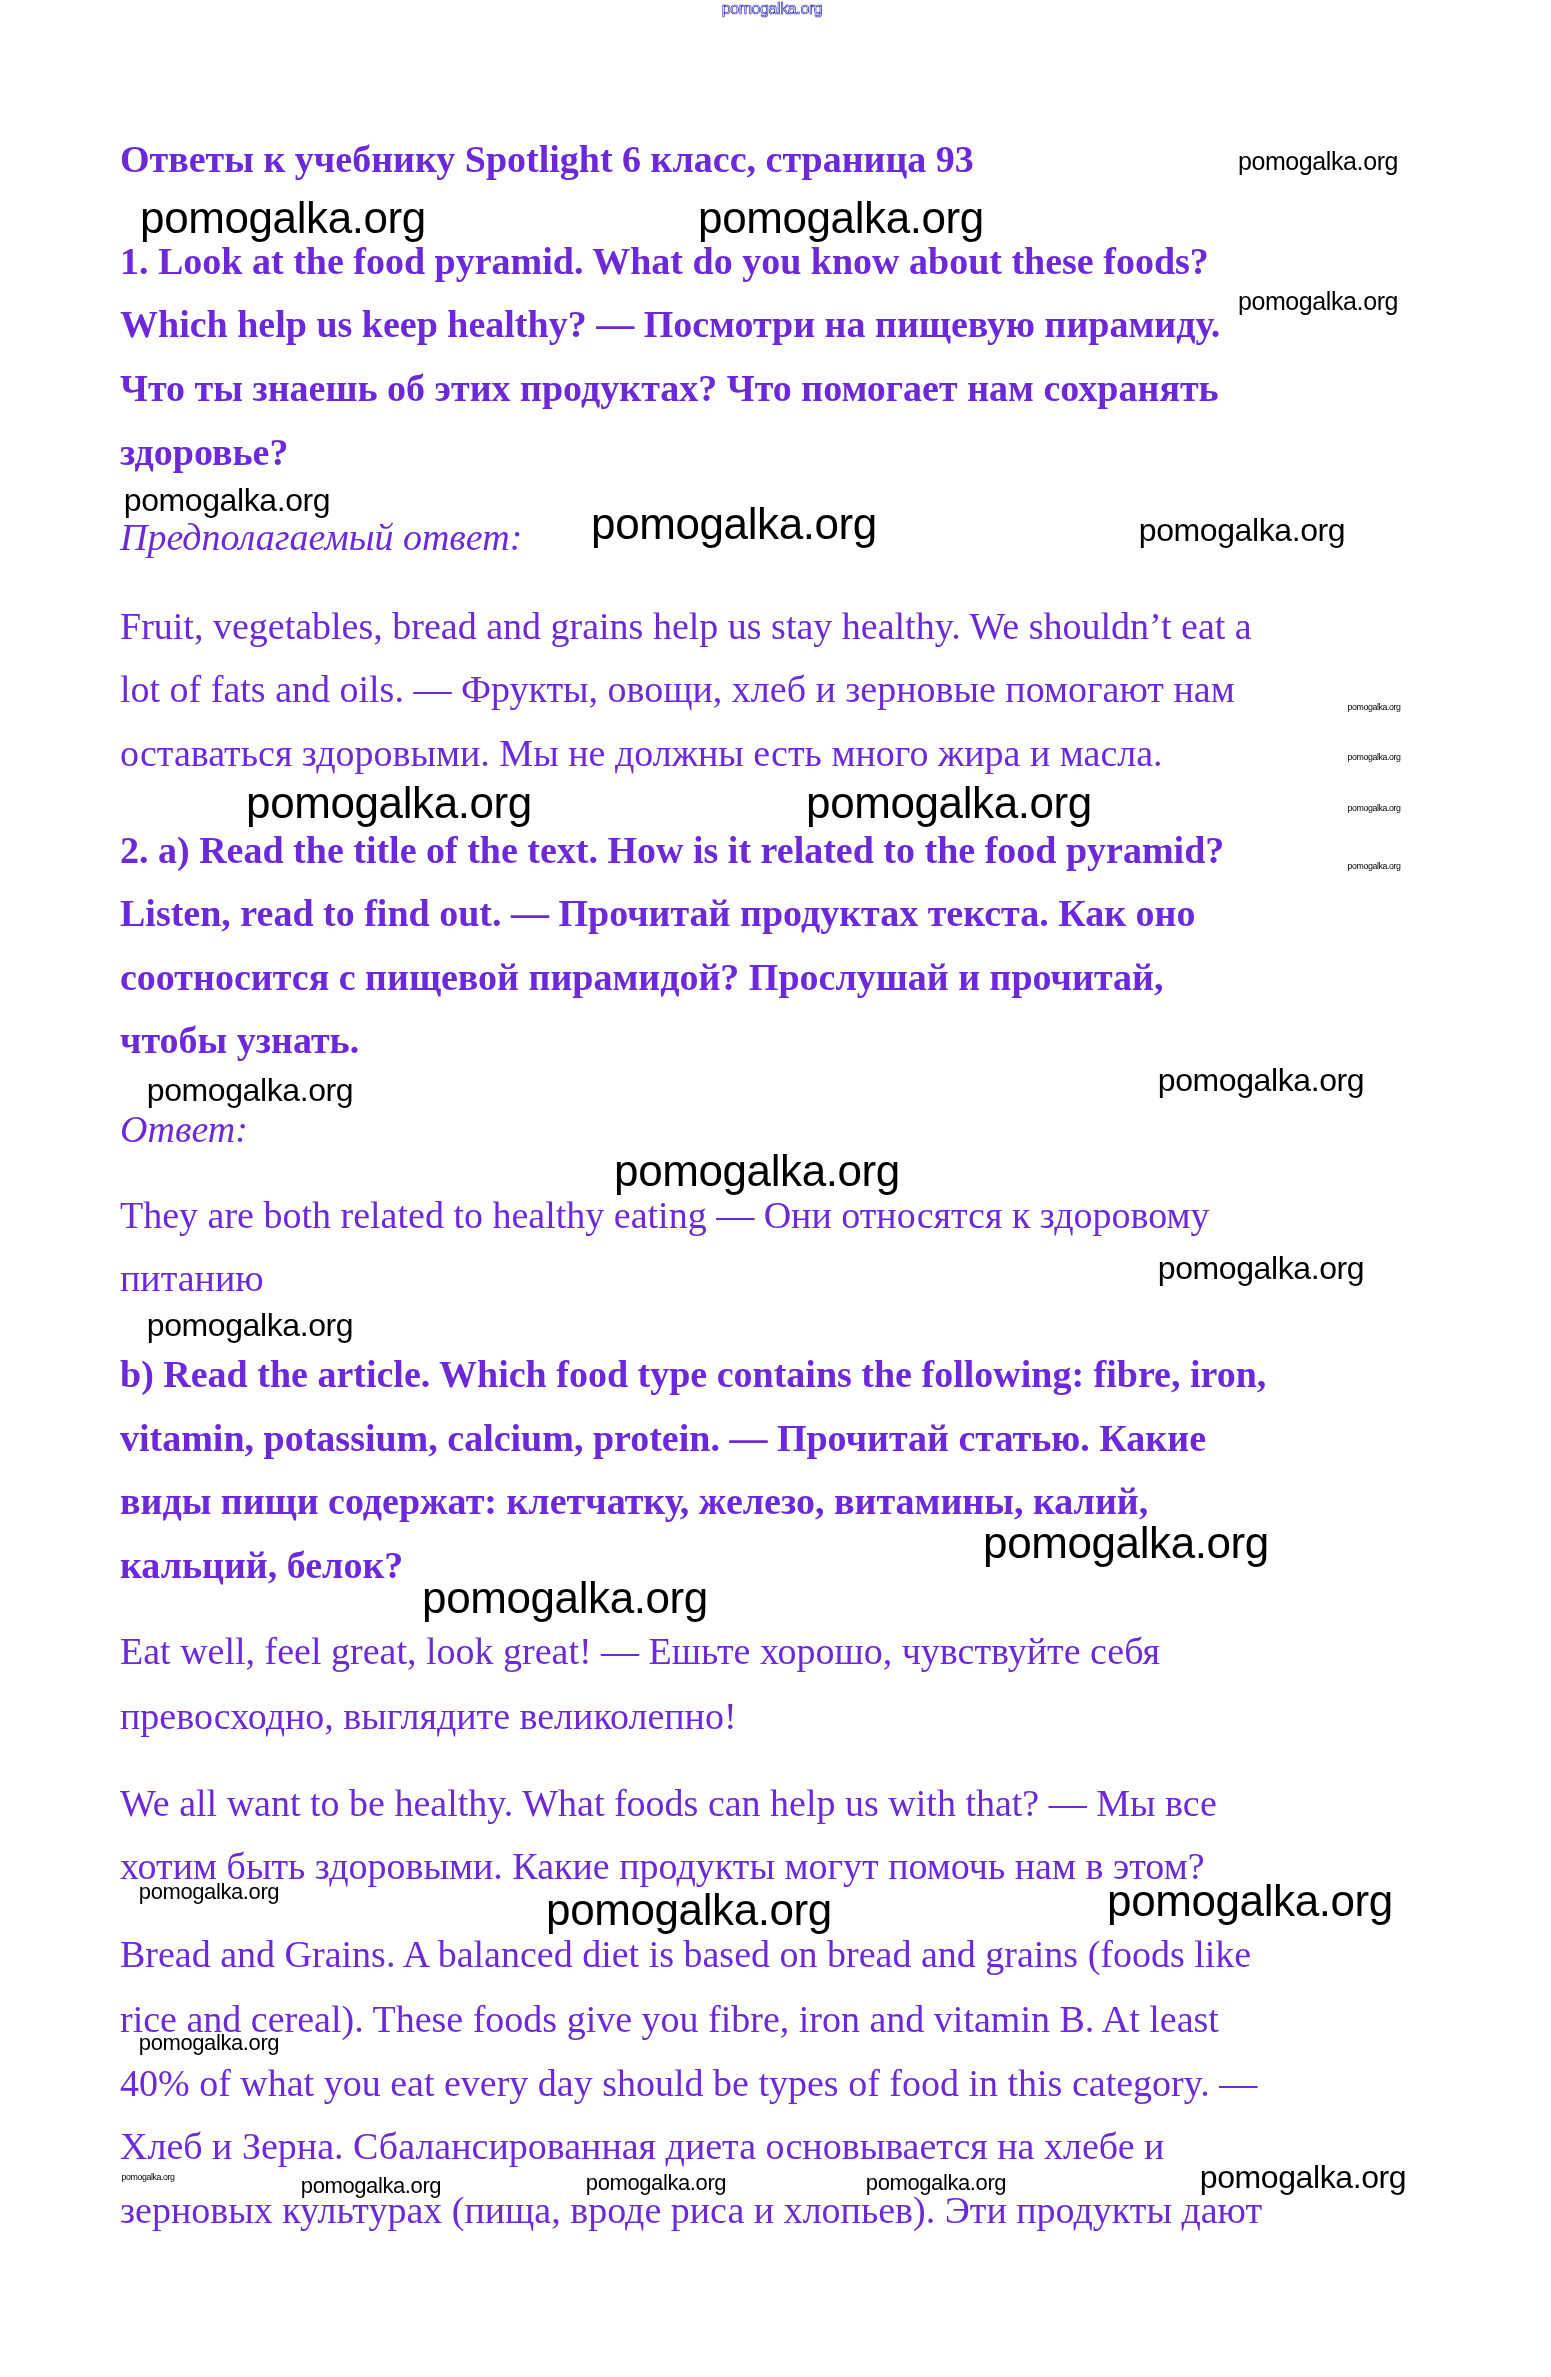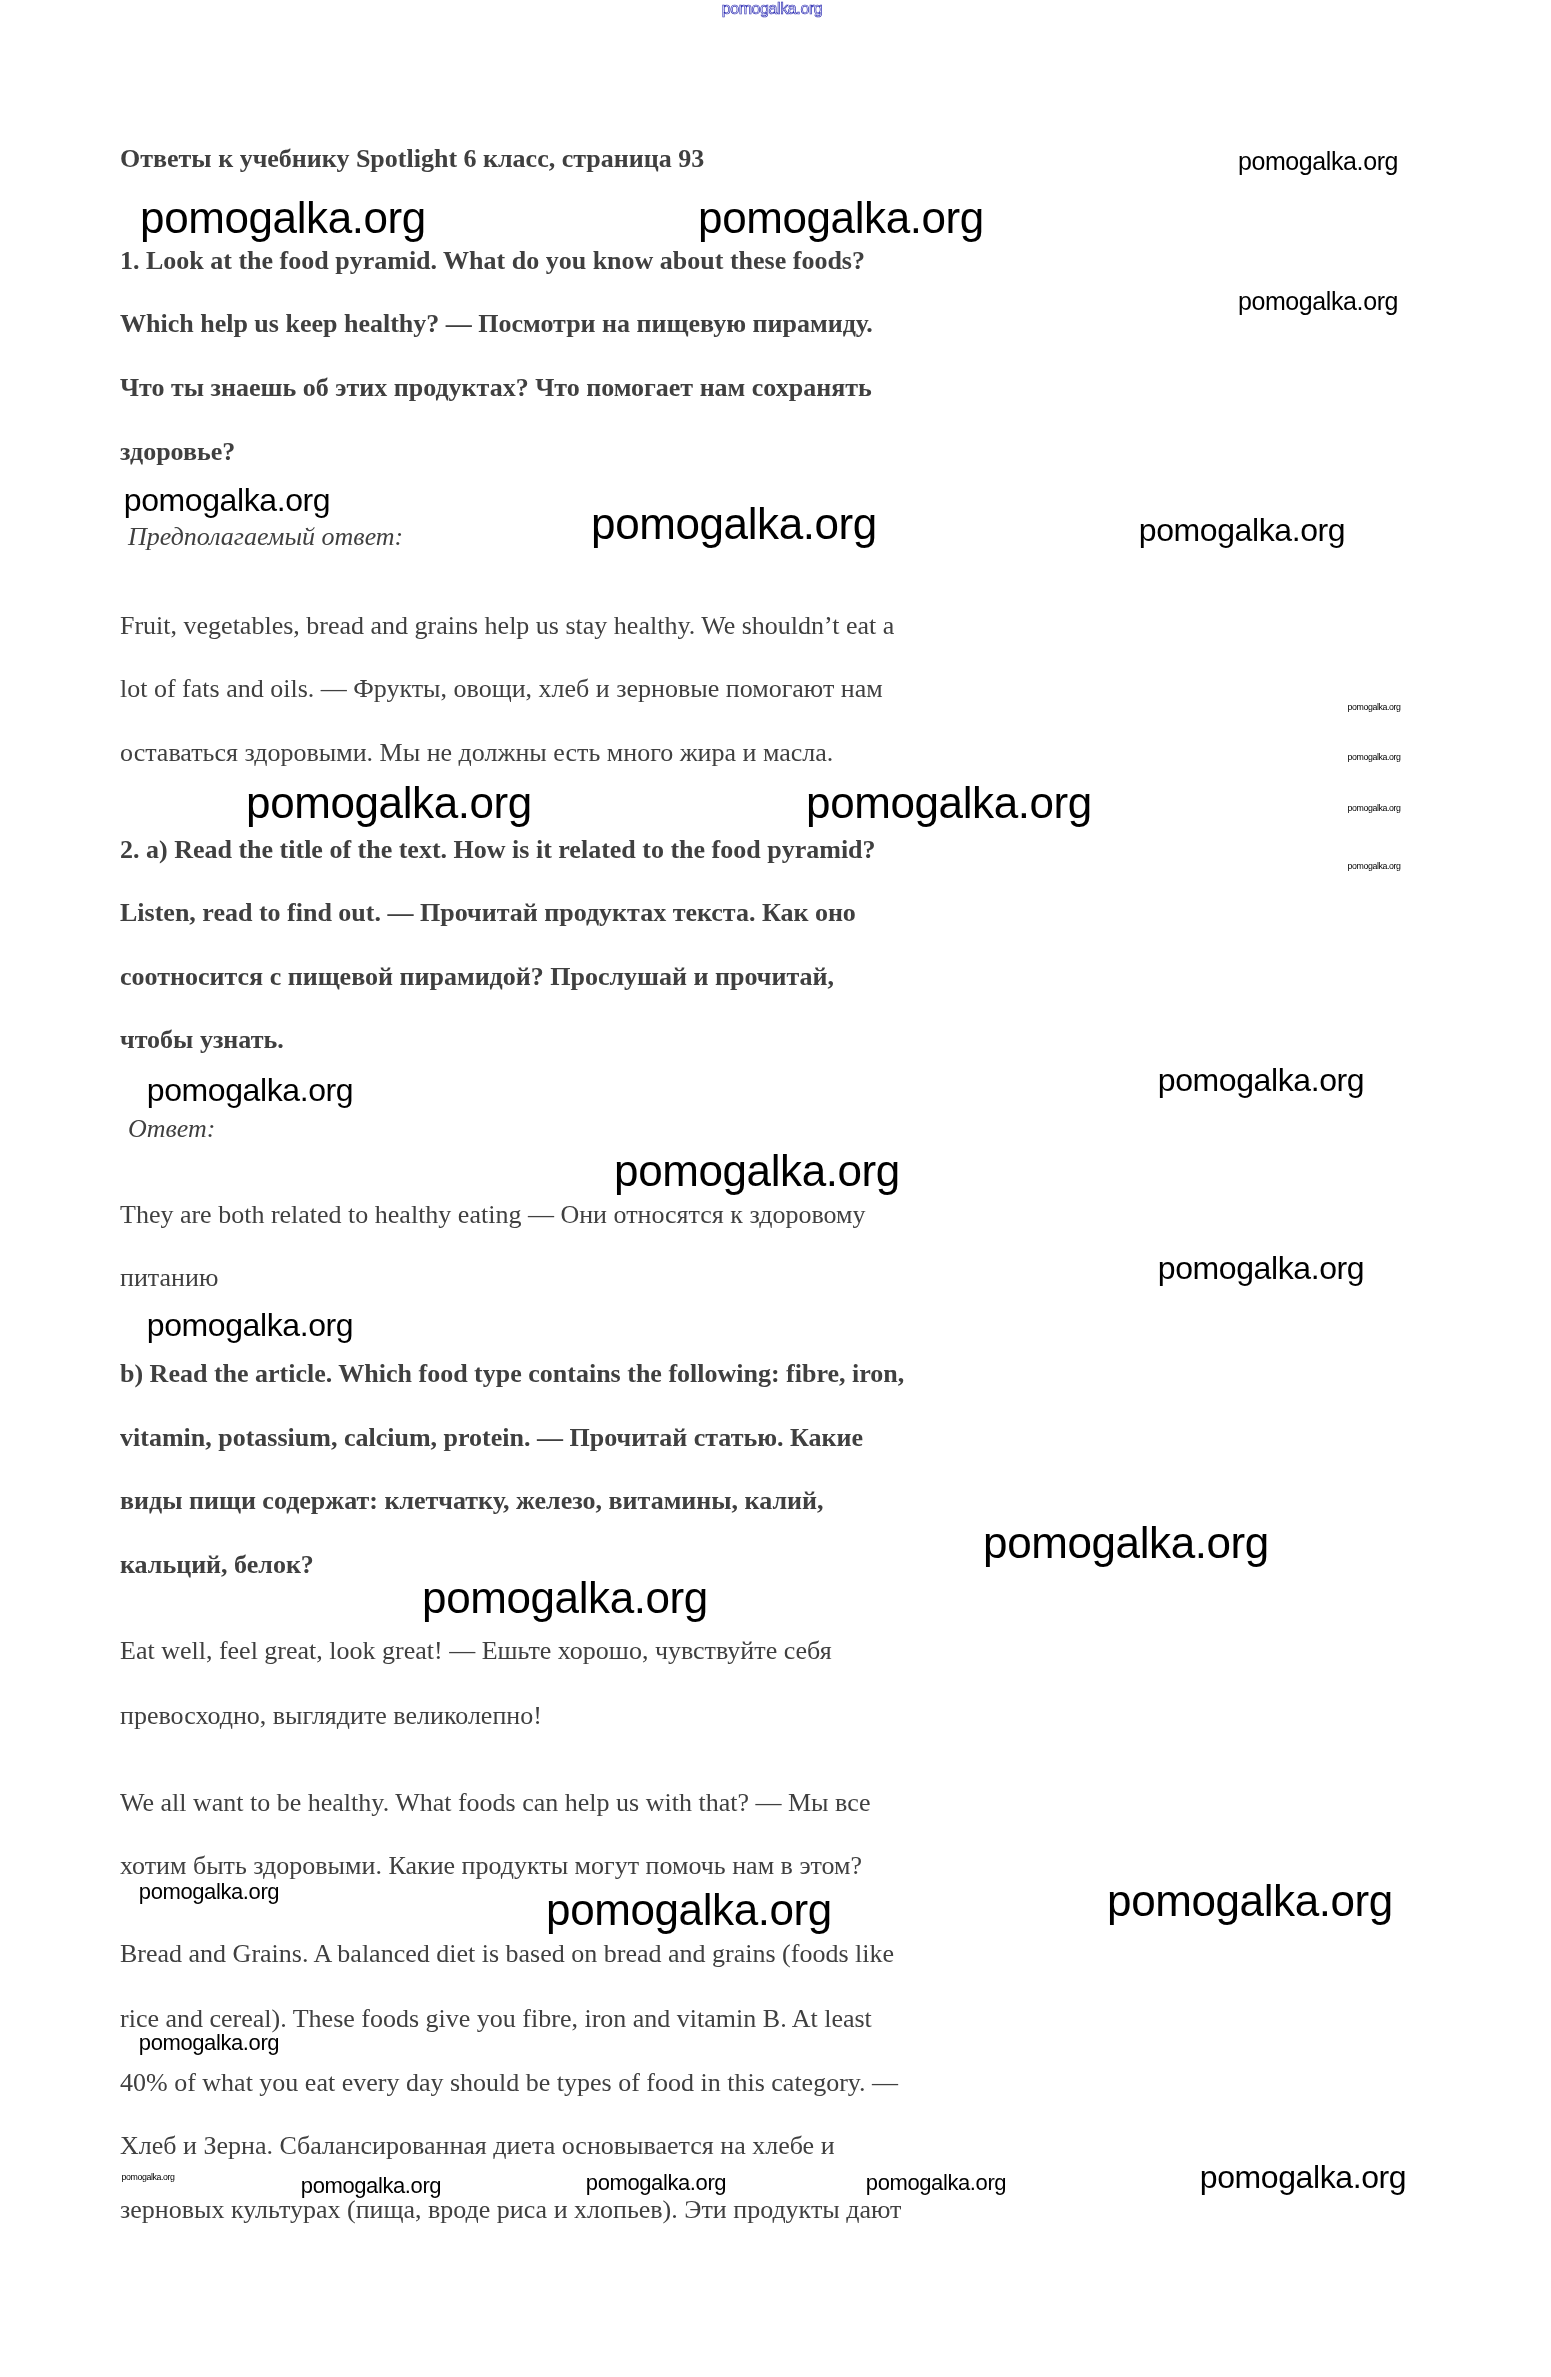--- a/index.html
+++ b/index.html
@@ -2,27 +2,27 @@
 <html style="font-size:11.7px"><head>
   <meta charset="utf-8">
   <style>
     html, body { margin: 0; padding: 0; background: #ffffff; }
     body { width: 1551px; height: 2377px; position: relative; overflow: hidden; }
     .line {
       position: absolute;
       left: 120px;
       white-space: nowrap;
       font-family: "Liberation Serif", "DejaVu Serif", serif;
-      font-size: 26px;
+      font-size: 38px;
       line-height: 1;
-      color: #404040;
+      color: #6d28d9;
       transform: translateY(-50%);
     }
     .bold { font-weight: bold; }
-    .ital { font-style: italic; margin-left: 8px; }
+    .ital { font-style: italic; }
     .wm {
       position: absolute;
       white-space: nowrap;
       font-family: Liberation Sans, sans-serif;
       color: #000000;
       line-height: 1;
       transform: translate(-50%, -50%);
       letter-spacing: -0.4px;
     }
     .wm-xl { font-size: 44px; }

